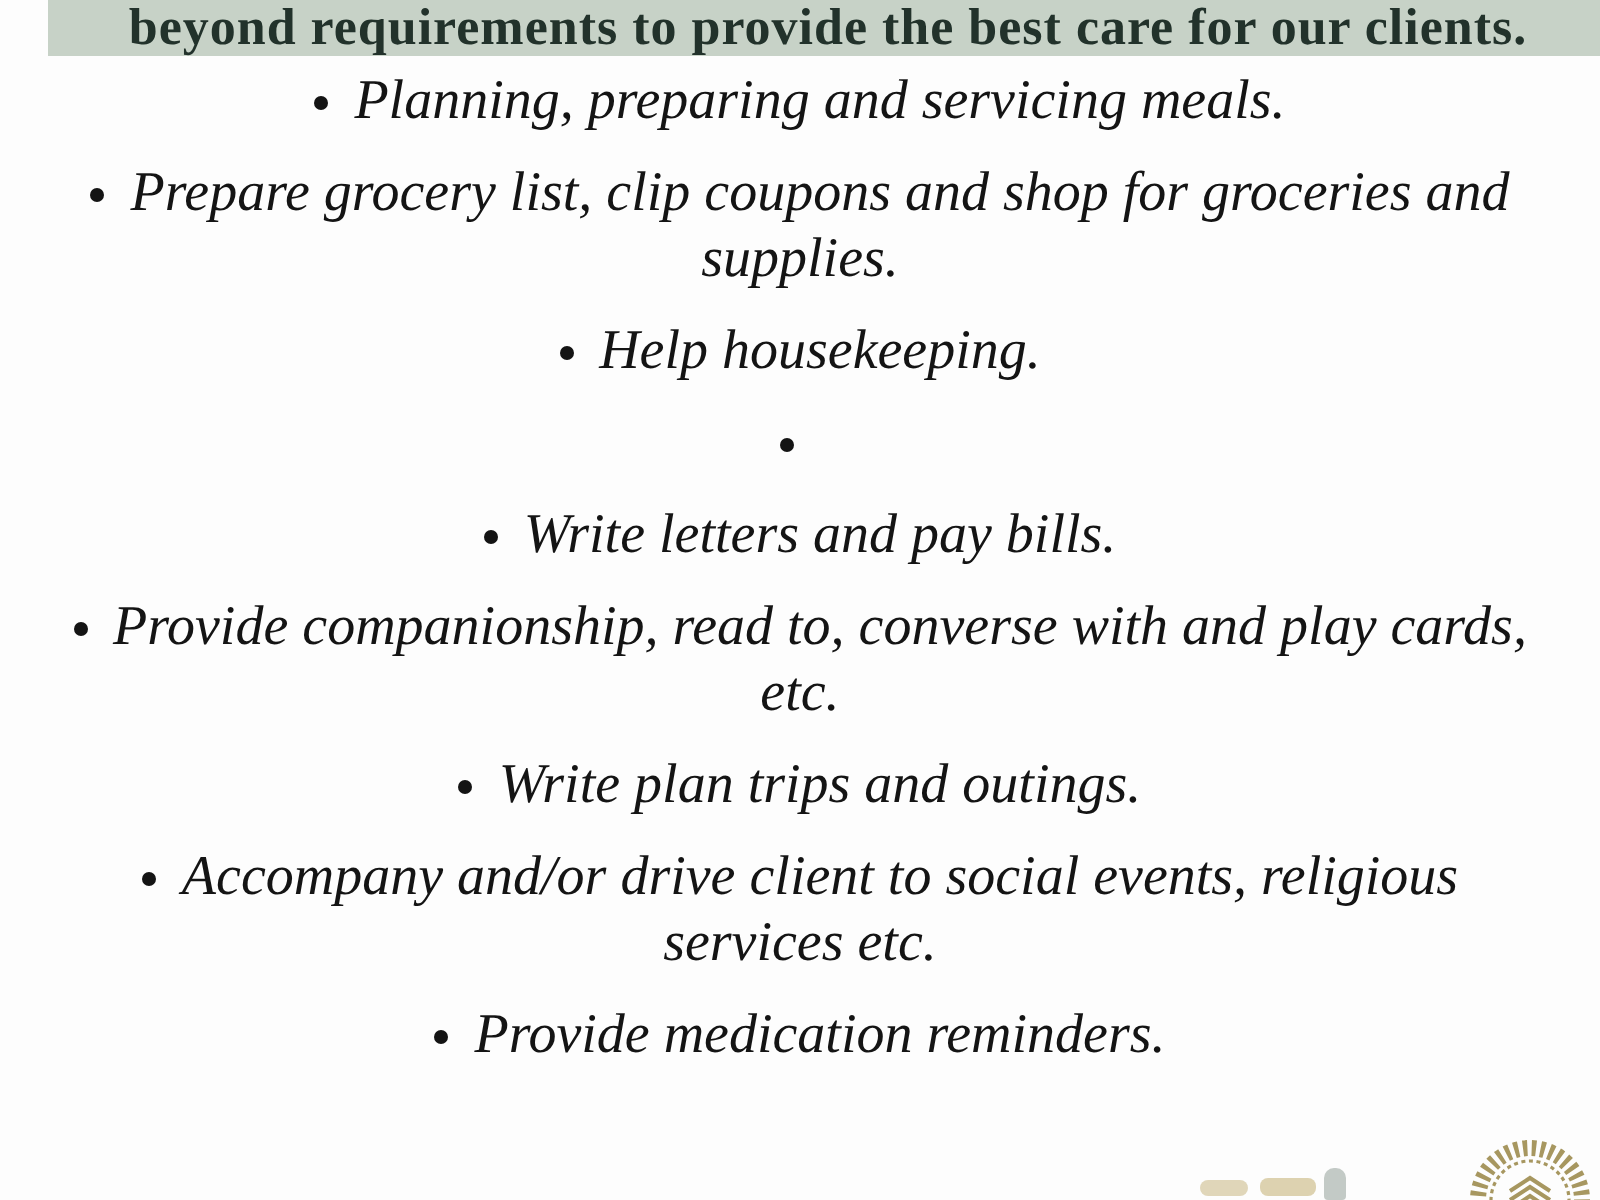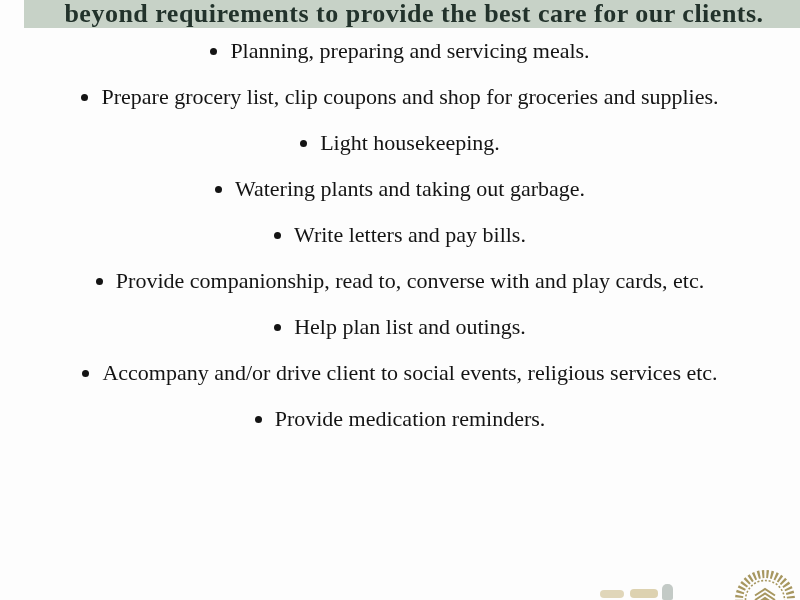--- a/index.html
+++ b/index.html
@@ -43,21 +43,22 @@
     position: absolute;
     top: 24px;
     left: 30px;
     width: 740px;
     padding: 10px 0 0 0;
     margin: 0;
     list-style: none;
   }
   .service-item {
     text-align: center;
-    font-size: 22px;
+    font-style: italic;
+    font-size: 28px;
     line-height: 33px;
     margin: 0 0 13px 0;
   }
   .bullet {
     display: inline-block;
     width: 7px;
     height: 7px;
     border-radius: 50%;
     background: #141414;
     margin-right: 13px;
@@ -111,25 +112,25 @@
 
 <div class="page">
 
   <div class="banner" style="background: rgb(199, 210, 199);">
     <div class="banner-text" style="color: rgb(34, 50, 43);">beyond requirements to provide the best care for our clients.</div>
   </div>
 
   <ul class="service-list">
     <li class="service-item" style="color: rgb(20, 20, 20);"><span class="bullet"></span><span>Planning, preparing and servicing meals.</span></li>
     <li class="service-item" style="color: rgb(20, 20, 20);"><span class="bullet"></span><span>Prepare grocery list, clip coupons and shop for groceries and supplies.</span></li>
-    <li class="service-item" style="color: rgb(20, 20, 20);"><span class="bullet"></span><span>Light housekeeping.</span></li>
-    <li class="service-item" style="color: rgb(20, 20, 20);"><span class="bullet"></span><span>Watering plants and taking out garbage.</span></li>
+    <li class="service-item" style="color: rgb(20, 20, 20);"><span class="bullet"></span><span>Help housekeeping.</span></li>
+    <li class="service-item" style="color: rgb(20, 20, 20);"><span class="bullet"></span></li>
     <li class="service-item" style="color: rgb(20, 20, 20);"><span class="bullet"></span><span>Write letters and pay bills.</span></li>
     <li class="service-item" style="color: rgb(20, 20, 20);"><span class="bullet"></span><span>Provide companionship, read to, converse with and play cards, etc.</span></li>
-    <li class="service-item" style="color: rgb(20, 20, 20);"><span class="bullet"></span><span>Help plan list and outings.</span></li>
+    <li class="service-item" style="color: rgb(20, 20, 20);"><span class="bullet"></span><span>Write plan trips and outings.</span></li>
     <li class="service-item" style="color: rgb(20, 20, 20);"><span class="bullet"></span><span>Accompany and/or drive client to social events, religious services etc.</span></li>
     <li class="service-item" style="color: rgb(20, 20, 20);"><span class="bullet"></span><span>Provide medication reminders.</span></li>
   </ul>
 
   <div class="partial-logo">
     <div class="logo-blob-1"></div>
     <div class="logo-blob-2"></div>
     <div class="logo-blob-3"></div>
   </div>
 

